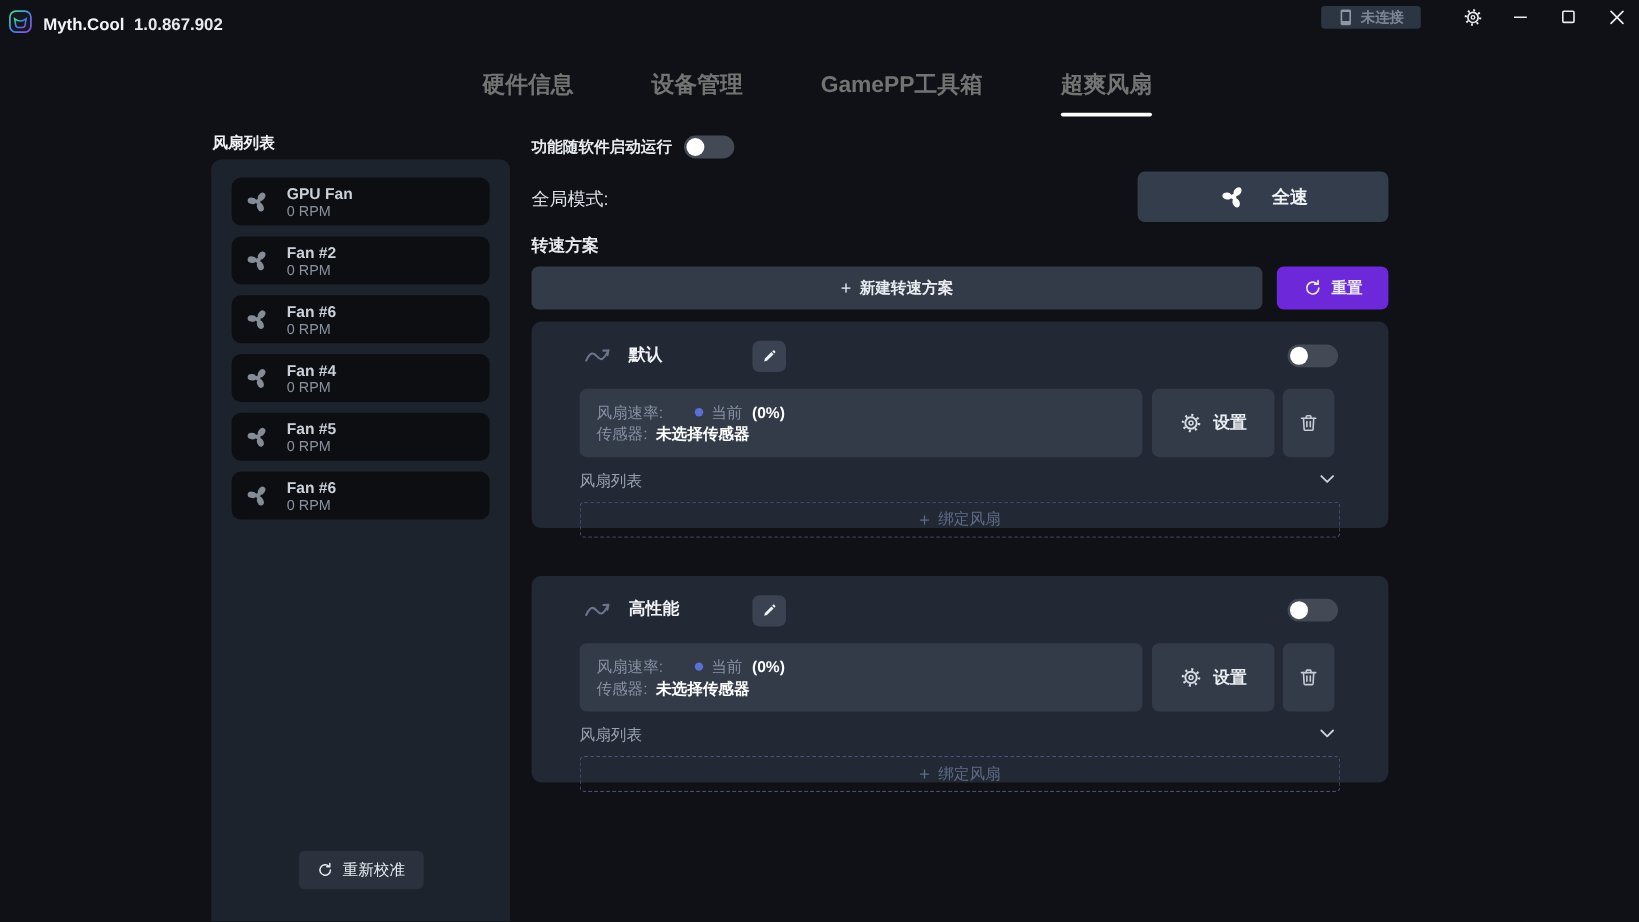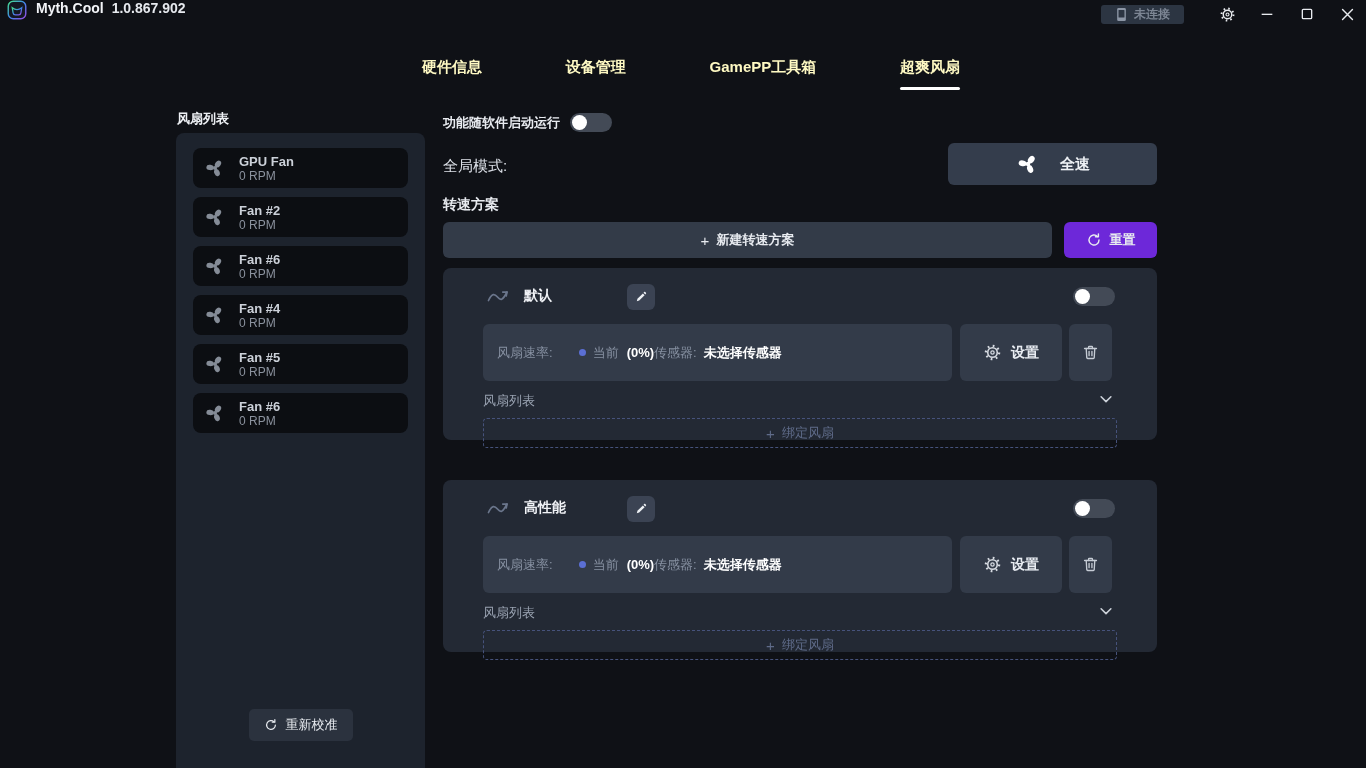--- a/index.html
+++ b/index.html
@@ -6,32 +6,32 @@
   html,body { width:1366px; height:768px; overflow:hidden; }
   body {
     background:#0f1116;
     font-family:"Liberation Sans","DejaVu Sans",sans-serif;
     color:#eef1f5;
     position:relative;
   }
   svg { display:block; }
 
   
-  .titlebar { position:absolute; left:0; top:0; width:1366px; height:28px; display:flex; align-items:flex-start; }
+  .titlebar { position:absolute; left:0; top:0; width:1366px; height:28px; display:flex; align-items:flex-end; }
   .logo { width:20px; height:20px; margin-left:7px; }
   .app-name { font-size:14px; font-weight:bold; margin-left:9px; color:#f2f4f8; }
   .app-version { font-size:14px; font-weight:bold; margin-left:8px; color:#e6e9ee; }
   .titlebar-right { position:absolute; right:8px; top:0; height:28px; display:flex; align-items:center; gap:18px; }
   .conn-badge { display:flex; align-items:center; gap:6px; background:#2c3542; border-radius:3px; height:19px; padding:0 14px; margin-right:14px; }
   .conn-badge .txt { font-size:12px; color:#7d8694; font-weight:bold; }
   .win-btn { width:22px; height:22px; display:flex; align-items:center; justify-content:center; color:#e8ebef; cursor:pointer; }
 
   
   .tabbar { position:absolute; left:402px; top:58px; width:558px; display:flex; justify-content:space-between; }
-  .tab { font-size:15px; font-weight:bold; color:#fef9c3; padding-bottom:13px; position:relative; cursor:pointer;margin-left:20px; }
+  .tab { font-size:19px; font-weight:bold; color:#737373; padding-bottom:13px; position:relative; cursor:pointer; }
   .tab.active::after { content:""; position:absolute; left:0; right:0; bottom:0; height:3px; background:#ffffff; border-radius:2px; }
 
   
   .sidebar-title { position:absolute; left:177px; top:110px; font-size:13px; font-weight:bold; color:#eef1f5; }
   .sidebar-panel { position:absolute; left:176px; top:133px; width:249px; height:635px; background:#1d232d; border-radius:8px 8px 0 0; }
   .fan-list { position:absolute; left:17px; top:15px; width:215px; display:flex; flex-direction:column; gap:9px; }
   .fan-item { height:40px; border-radius:8px; background:#0c0e12; display:flex; align-items:center; padding:0 8px 0 10px; position:relative; cursor:pointer; }
   .fan-item .fan-ico { width:24px; height:24px; color:#858c97; margin-right:12px; flex:0 0 auto; }
   .fan-item .fan-name { font-size:13px; font-weight:bold; color:#ccd1d9; line-height:15px; white-space:nowrap; }
   .fan-item .fan-rpm { font-size:12px; color:#8b929e; line-height:14px; }
@@ -62,21 +62,21 @@
   
   .scheme-card { position:absolute; left:443px; width:714px; height:172px; background:#232934; border-radius:8px; }
   .scheme-card.c1 { top:268px; }
   .scheme-card.c2 { top:480px; }
   .card-header { position:absolute; left:40px; top:16px; display:flex; align-items:center; }
   .curve-ico { width:30px; height:24px; color:#6b768c; }
   .scheme-name { font-size:14px; font-weight:bold; color:#f0f2f6; margin-left:11px; }
   .scheme-edit-btn { position:absolute; left:184px; top:16px; width:28px; height:26px; border-radius:6px; background:#3b4353; display:flex; align-items:center; justify-content:center; color:#eef1f5; cursor:pointer; }
   .card-toggle { position:absolute; right:42px; top:19px; }
 
-  .info-panel { position:absolute; left:40px; top:56px; width:469px; height:57px; background:#333b49; border-radius:6px; padding:9px 14px; display:flex; flex-direction:row; justify-content:flex-start; }
+  .info-panel { position:absolute; left:40px; top:56px; width:469px; height:57px; background:#333b49; border-radius:6px; padding:9px 14px; display:flex; flex-direction:column; justify-content:center; }
   .info-row { display:flex; align-items:center; font-size:13px; }
   .info-label { color:#8791a2; }
   .dot { width:7px; height:7px; border-radius:50%; background:#5b6fd4; margin-left:26px; margin-right:7px; }
   .cur-label { color:#8791a2; margin-right:8px; }
   .cur-value { color:#ffffff; font-weight:bold; }
   .sensor-value { color:#ffffff; font-weight:bold; margin-left:7px; }
 
   .settings-btn { position:absolute; left:517px; top:56px; width:102px; height:57px; background:#333b49; border-radius:6px; display:flex; align-items:center; justify-content:center; gap:9px; cursor:pointer; }
   .settings-btn .lbl { font-size:14px; font-weight:bold; color:#e8ecf2; }
   .gear-s { width:19px; height:19px; color:#d7dbe2; }

